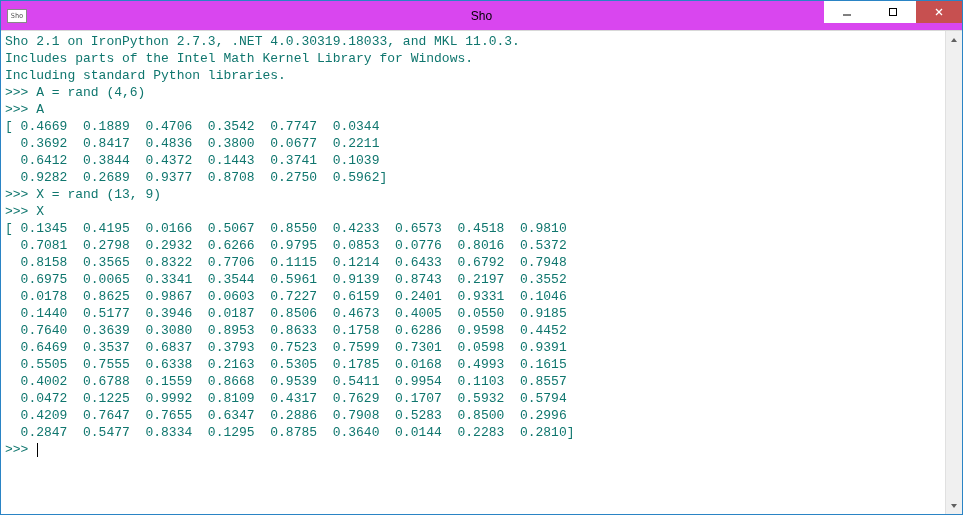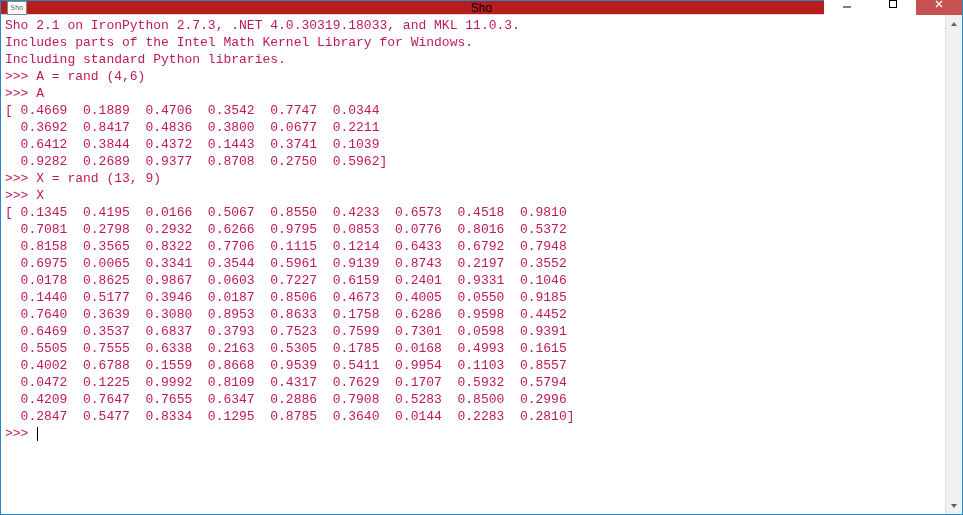--- a/index.html
+++ b/index.html
@@ -12,22 +12,22 @@
 }
 .window {
   width: 963px;
   height: 515px;
   background: #ffffff;
   border: 1px solid #2a84c5;
   display: flex;
   flex-direction: column;
 }
 .titlebar {
-  height: 14px;
-  background: #b91c1c;
+  height: 30px;
+  background: #d946ef;
   display: flex;
   align-items: center;
   border-bottom: 1px solid #d8d8d8;
   position: relative;
 }
 .titlebar-icon {
   width: 20px;
   height: 14px;
   margin-left: 6px;
   border: 1px solid #888;
@@ -71,21 +71,21 @@
 .content-wrap {
   flex: 1;
   display: flex;
   overflow: hidden;
 }
 .console {
   flex: 1;
   font-family: Consolas, "Courier New", monospace;
   font-size: 13px;
   line-height: 17px;
-  color: #be185d;
+  color: #0f766e;
   white-space: pre;
   padding: 2px 4px;
   overflow: hidden;
 }
 .scrollbar {
   width: 17px;
   background: #f0f0f0;
   display: flex;
   flex-direction: column;
   border-left: 1px solid #e0e0e0;

